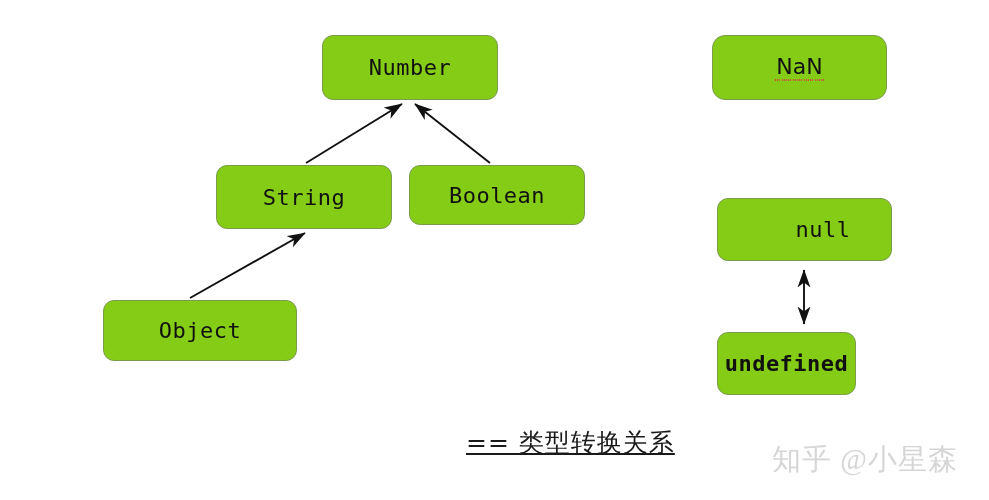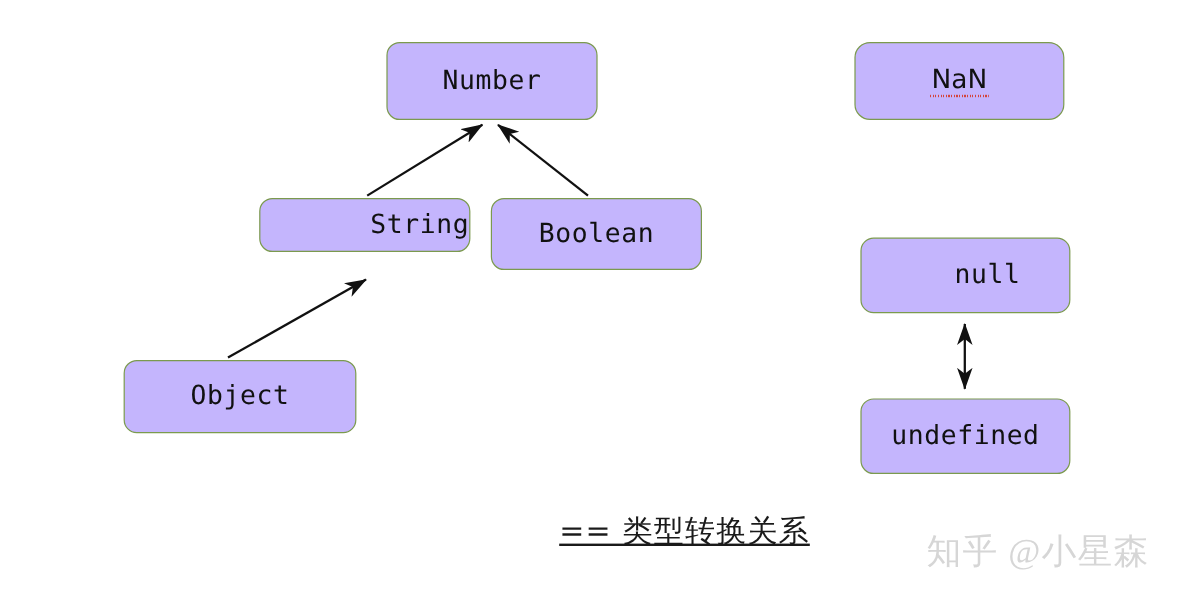--- a/index.html
+++ b/index.html
@@ -20,21 +20,21 @@
     left: 0;
     top: 0;
     width: 989px;
     height: 500px;
   }
 
   
   .node {
     position: absolute;
     box-sizing: border-box;
-    background: #c4b5fd;
+    background: #84cc16;
     border: 1.6px solid #7b9a4e;
     border-radius: 11px;
     display: flex;
     align-items: center;
     justify-content: center;
     font-family: "DejaVu Sans Mono", monospace;
     font-size: 22px;
     color: #111111;
     letter-spacing: 0.5px;
     white-space: nowrap;
@@ -62,25 +62,25 @@
     background-image: repeating-linear-gradient(
       to right,
       #d4443a 0px, #d4443a 1px,
       rgba(212,68,58,0) 1px, rgba(212,68,58,0) 2.2px
     );
   }
 
   
   #node-number    { left: 322px; top: 35px;  width: 176px; height: 65px; }
   #node-nan       { left: 712px; top: 35px;  width: 175px; height: 65px; }
-  #node-string    { left: 216px; top: 165px; width: 176px; height: 45px; justify-content: flex-end; }
+  #node-string    { left: 216px; top: 165px; width: 176px; height: 64px; }
   #node-boolean   { left: 409px; top: 165px; width: 176px; height: 60px; }
   #node-null      { left: 717px; top: 198px; width: 175px; height: 63px; padding-left: 37px; }
   #node-object    { left: 103px; top: 300px; width: 194px; height: 61px; }
-  #node-undefined { left: 717px; top: 332px; width: 175px; height: 63px; }
+  #node-undefined { left: 717px; top: 332px; width: 139px; height: 63px; font-weight: bold; }
 
   
   #caption {
     position: absolute;
     left: 466px;
     top: 426px;
     font-family: "DejaVu Sans", sans-serif;
     font-size: 25px;
     color: #1a1a1a;
     letter-spacing: 1px;

